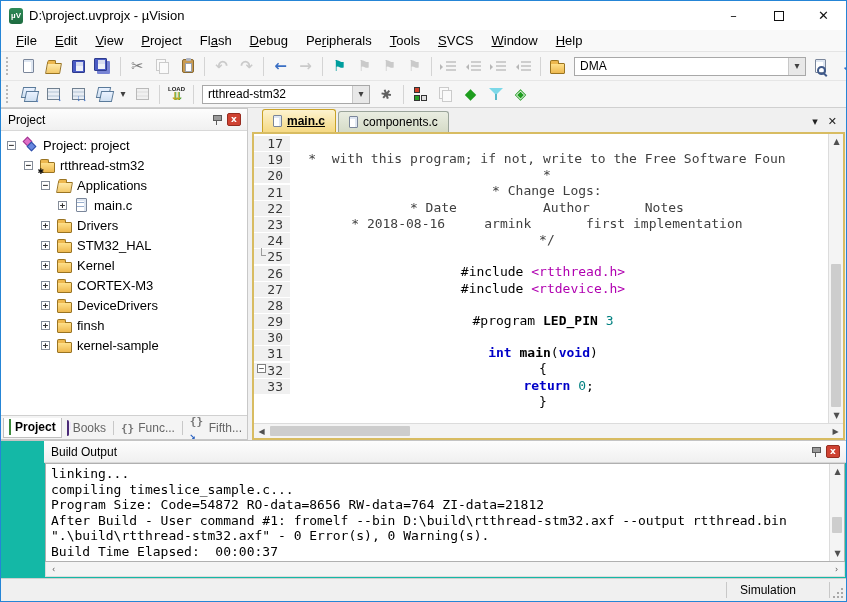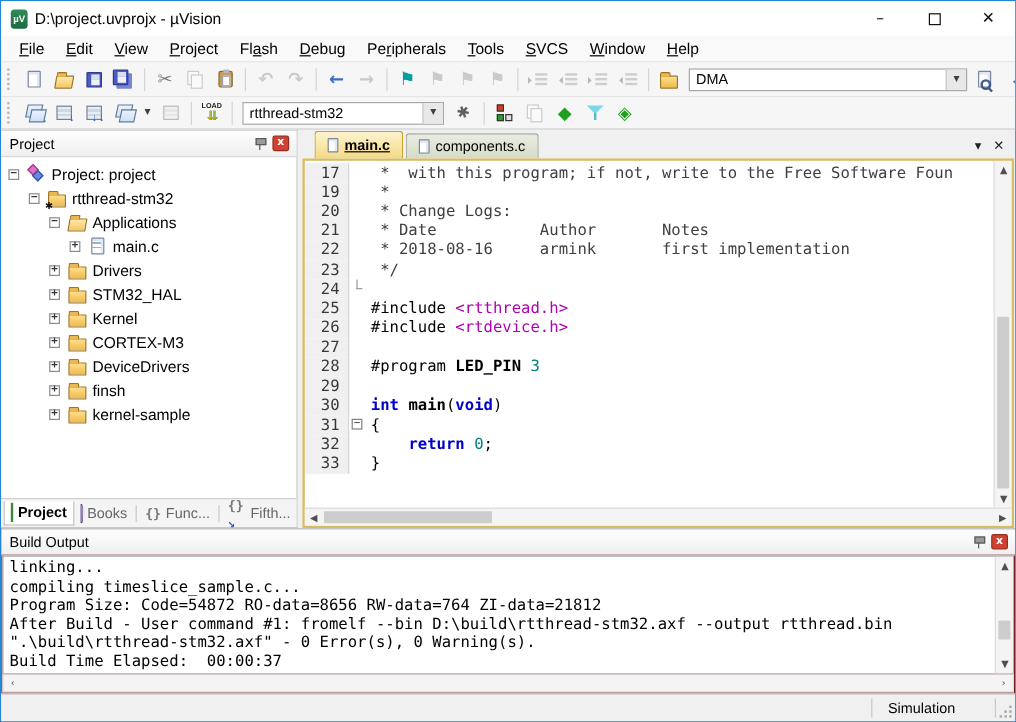--- a/index.html
+++ b/index.html
@@ -110,21 +110,21 @@
   .etab.active{background:linear-gradient(#fdf3cf,#f5d984);border-color:#c9a227;height:23px;}
   .etab.active .etab-label{font-weight:bold;text-decoration:underline;}
   .etab .p-page{width:9px;height:12px;}
   .tabbar-right{margin-left:auto;display:flex;align-items:center;gap:10px;padding:0 8px 4px 0;}
   .tabbar-btn{font-family:"DejaVu Sans",sans-serif;font-size:11px;color:#222;}
 
   
   .doc-frame{flex:1;border:2px solid #d8bc62;background:#fff;display:flex;flex-direction:column;min-height:0;}
   .code-row{flex:1;display:flex;min-height:0;overflow:hidden;}
   .code-lines{flex:1;overflow:hidden;font-family:"DejaVu Sans Mono",monospace;font-size:13px;padding-top:2px;}
-  .cl{height:16.2px;display:flex;align-items:center;}
+  .cl{height:16.2px;display:flex;align-items:center;flex-direction:column;}
   .cl .num{width:36px;flex:none;text-align:right;padding-right:7px;background:#f0f0f0;color:#383838;align-self:stretch;display:flex;align-items:center;justify-content:flex-end;}
   .cl .fold{width:15px;flex:none;align-self:stretch;border-left:1px solid #d4d4d4;position:relative;}
   .fbox{position:absolute;left:2px;top:3px;width:9px;height:9px;border:1px solid #808080;background:#fff;font:9px/7px "DejaVu Sans Mono",monospace;text-align:center;color:#333;}
   .fend{position:absolute;left:6px;top:0;width:5px;height:8px;border-left:1px solid #9a9a9a;border-bottom:1px solid #9a9a9a;}
   .cl .ct{white-space:pre;padding-left:4px;}
   .seg-comment{color:#404040;}
   .seg-directive{color:#000000;}
   .seg-header{color:#b000b0;}
   .seg-keyword{color:#0000c8;font-weight:bold;}
   .seg-number{color:#008080;}
@@ -134,21 +134,21 @@
   
   .vscroll{width:15px;flex:none;background:#f4f4f4;border-left:1px solid #dcdcdc;position:relative;}
   .hscroll{height:15px;flex:none;background:#f4f4f4;border-top:1px solid #dcdcdc;position:relative;}
   .sarrow{position:absolute;width:15px;height:15px;display:flex;align-items:center;justify-content:center;font-family:"DejaVu Sans",sans-serif;font-size:8px;color:#505050;}
   .sa-top{top:0;left:0;}.sa-bottom{bottom:0;left:0;}
   .sa-left{left:0;top:0;}.sa-right{right:0;top:0;}
   .vthumb{position:absolute;left:2px;right:2px;background:#cdcdcd;border-radius:1px;}
   .hthumb{position:absolute;top:2px;bottom:2px;background:#cdcdcd;border-radius:1px;}
 
   
-  .build-panel{height:138px;flex:none;display:flex;flex-direction:column;border-top:1px solid #c4c4c4;background:#7f1d1d;}
+  .build-panel{height:138px;flex:none;display:flex;flex-direction:column;border-top:1px solid #c4c4c4;background:#14b8a6;padding-left:43px;}
   .build-body{flex:1;margin:0 1px;border:1px solid #b0b0b0;background:#fff;display:flex;min-height:0;}
   .build-lines{flex:1;overflow:hidden;font-family:"DejaVu Sans Mono",monospace;font-size:13px;line-height:15.5px;padding:2px 5px;white-space:pre;}
   .build-hscroll{height:15px;flex:none;margin:0 1px 1px 1px;background:#f4f4f4;border:1px solid #dcdcdc;border-top:none;position:relative;}
 
   
   .panel-tabs{height:24px;flex:none;background:#f4f4f4;border-top:1px solid #d0d0d0;display:flex;align-items:center;padding-left:2px;font-size:12px;color:#666;}
   .ptab{display:flex;align-items:center;gap:4px;padding:2px 5px;height:20px;}
   .ptab.active{background:#fff;border:1px solid #c0c0c0;border-top:none;color:#000;font-weight:bold;}
   .ptab-sep{width:1px;height:14px;background:#c8c8c8;margin:0 2px;}
   .i-grid{width:14px;height:11px;border:1px solid #3a8a3a;background:linear-gradient(90deg,#2f9e2f 0 4px,#e8f6e8 4px);box-shadow:inset 0 3px 0 #bfe4bf;}

